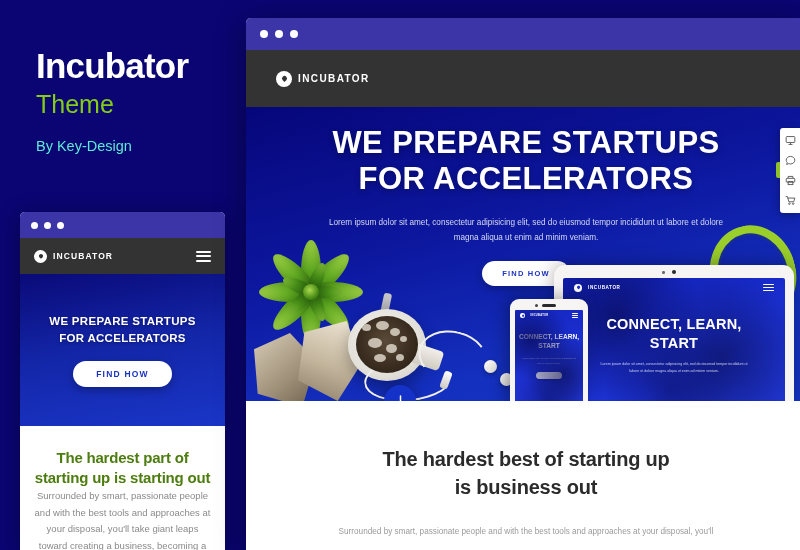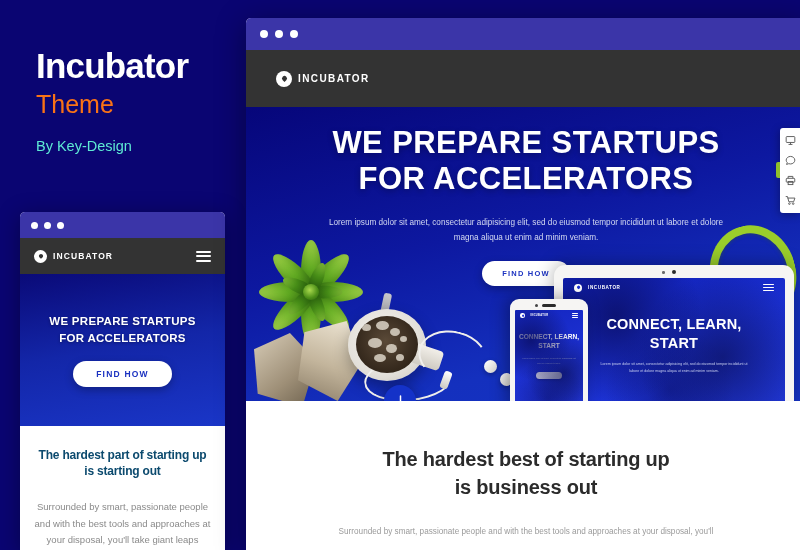--- a/index.html
+++ b/index.html
@@ -34,21 +34,21 @@
     font-weight: bold;
     color: #ffffff;
     letter-spacing: -0.8px;
     line-height: 1.05;
     margin: 0;
     white-space: nowrap;
   }
   #product-subtitle {
     font-size: 25px;
     font-weight: 400;
-    color: #f97316;
+    color: #84cc16;
     margin: 6px 0 0 0;
     line-height: 1.1;
   }
   #product-author {
     font-size: 14.5px;
     font-weight: 400;
     color: #5eead4;
     margin: 20px 0 0 0;
   }
 
@@ -143,25 +143,25 @@
     cursor: pointer;
   }
   #mobile-findhow { font-size: 8.5px; padding: 8px 23px; }
 
   #mobile-content {
     background: #ffffff;
     padding: 22px 14px 0 14px;
     text-align: center;
   }
   #mobile-heading {
-    font-size: 12px;
+    font-size: 15px;
     font-weight: bold;
-    color: #0c4a6e;
+    color: #4d7c0f;
     line-height: 1.32;
-    margin: 0 0 19px 0;
+    margin: 0 0 0 0;
     letter-spacing: -0.2px;
   }
   #mobile-paragraph {
     font-size: 9.5px;
     color: #8a8a8a;
     line-height: 1.78;
     margin: 0;
   }
 
   

